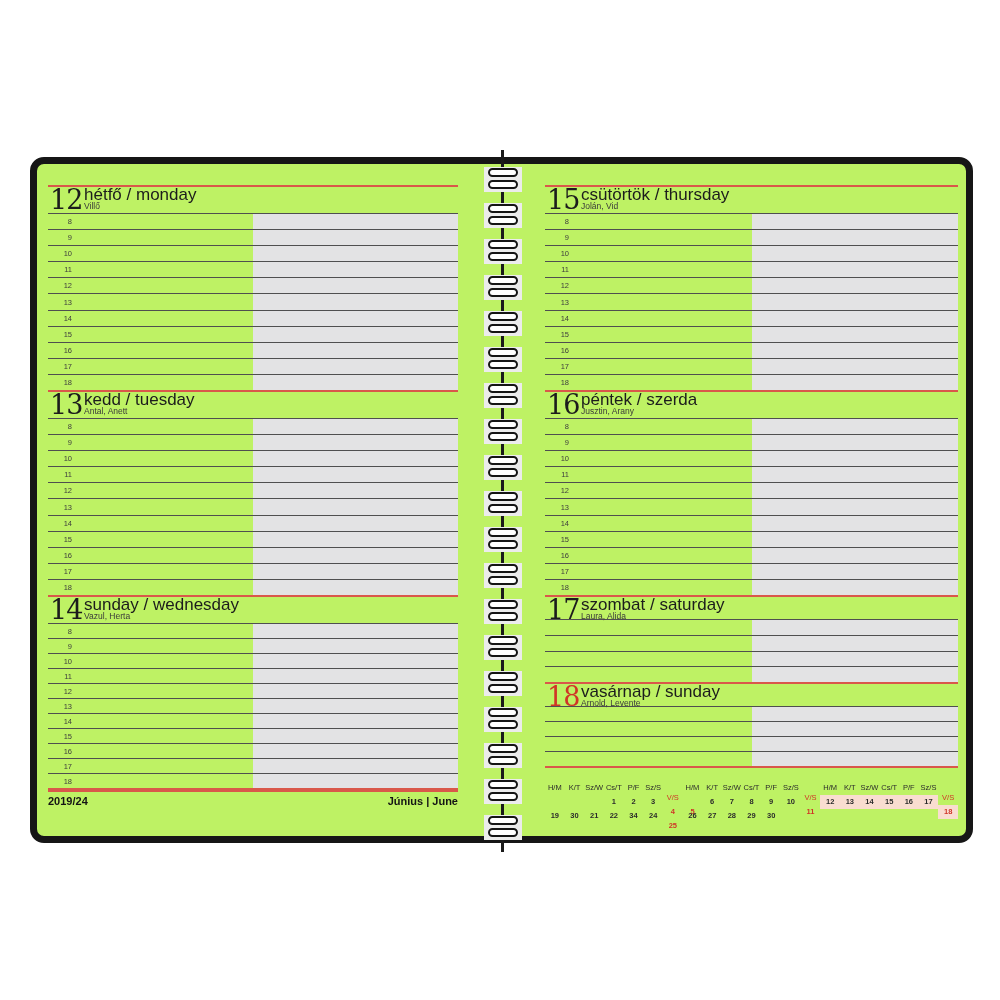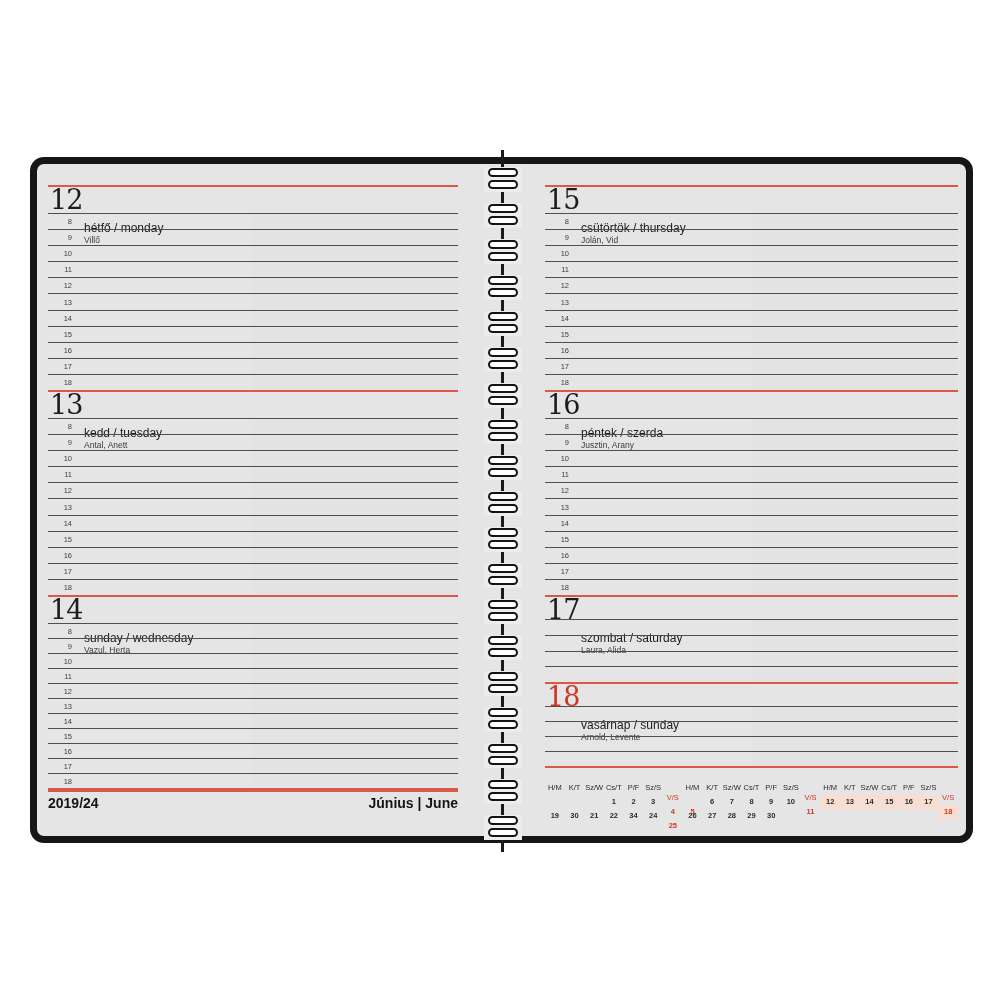--- a/index.html
+++ b/index.html
@@ -3,45 +3,45 @@
 <meta charset="utf-8">
 <style>
   :root{
     --accent-line:#d9584a; --accent-text:#d03527; --shade:#e3e3e4;
     --rule:#4f4f4f; --cover:#161616; --hl:#f9ddd0; --ink:#1c1c1c;
   }
   *{margin:0;padding:0;box-sizing:border-box;}
   body{font-family:"Liberation Sans",sans-serif;background:#fff;}
   .stage{position:relative;width:1000px;height:1000px;background:#fff;overflow:hidden;}
   .book{position:absolute;left:30px;top:157px;width:943px;height:686px;
-        border:7px solid var(--cover);border-radius:14px;background:#e5e5e5;}
+        border:7px solid var(--cover);border-radius:14px;background:#bef264;}
   
   .page{position:absolute;top:21px;}
   .page-left{left:11px;width:410px;}
   .page-right{left:508px;width:413px;}
   .day-section{position:relative;border-top:2px solid var(--accent-line);display:flex;flex-direction:column;}
   .day-section.red-bottom{border-bottom:2px solid var(--accent-line);}
   .day-header{display:flex;align-items:flex-start;border-bottom:1px solid var(--rule);flex:none;}
   .day-section.hours .day-header{height:27px;}
   .day-section.blank .day-header{height:23px;}
   .day-number{width:36px;padding-left:2px;font-family:"DejaVu Serif",serif;
               font-size:27px;line-height:25px;color:var(--ink);letter-spacing:-1px;}
   .day-section.holiday .day-number{color:var(--accent-text);}
   .day-titles{padding-top:1px;}
-  .day-name{font-size:12px;line-height:13px;color:var(--ink);margin-top:34px;}
+  .day-name{font-size:17px;line-height:13px;color:var(--ink);}
   .day-namedays{font-size:8.5px;line-height:10px;color:#3a3a3a;}
   .day-body{position:relative;flex:1;}
   .shade{position:absolute;top:0;right:0;bottom:0;width:50%;background:var(--shade);}
   .rows{position:absolute;inset:0;display:flex;flex-direction:column;}
   .row{flex:1;border-bottom:1px solid var(--rule);display:flex;align-items:center;}
   .row:last-child{border-bottom:none;}
   .hour-label{width:24px;text-align:right;font-size:7.5px;color:#3d3d3d;}
   
   .page-footer{display:flex;justify-content:space-between;border-top:2px solid var(--accent-line);
-               padding-top:3px;font-size:14px;font-weight:bold;color:#141414;gap:28px;}
+               padding-top:3px;font-size:11px;font-weight:bold;color:#141414;gap:28px;}
   
   .mini-cal{display:grid;grid-template-columns:repeat(21,1fr);grid-auto-rows:14px;
             padding-top:13px;align-items:center;}
   .cal-cell{text-align:center;font-size:7.5px;color:#2b2b2b;line-height:14px;height:14px;}
   .cal-head{font-weight:normal;}
   .cal-num{font-weight:bold;}
   .cal-cell.red{color:var(--accent-text);margin-top:20px;}
   .cal-cell.hl{background:var(--hl);}
   
   .spine{position:absolute;left:464px;top:-14px;width:3px;height:702px;background:#1a1a1a;z-index:5;}

